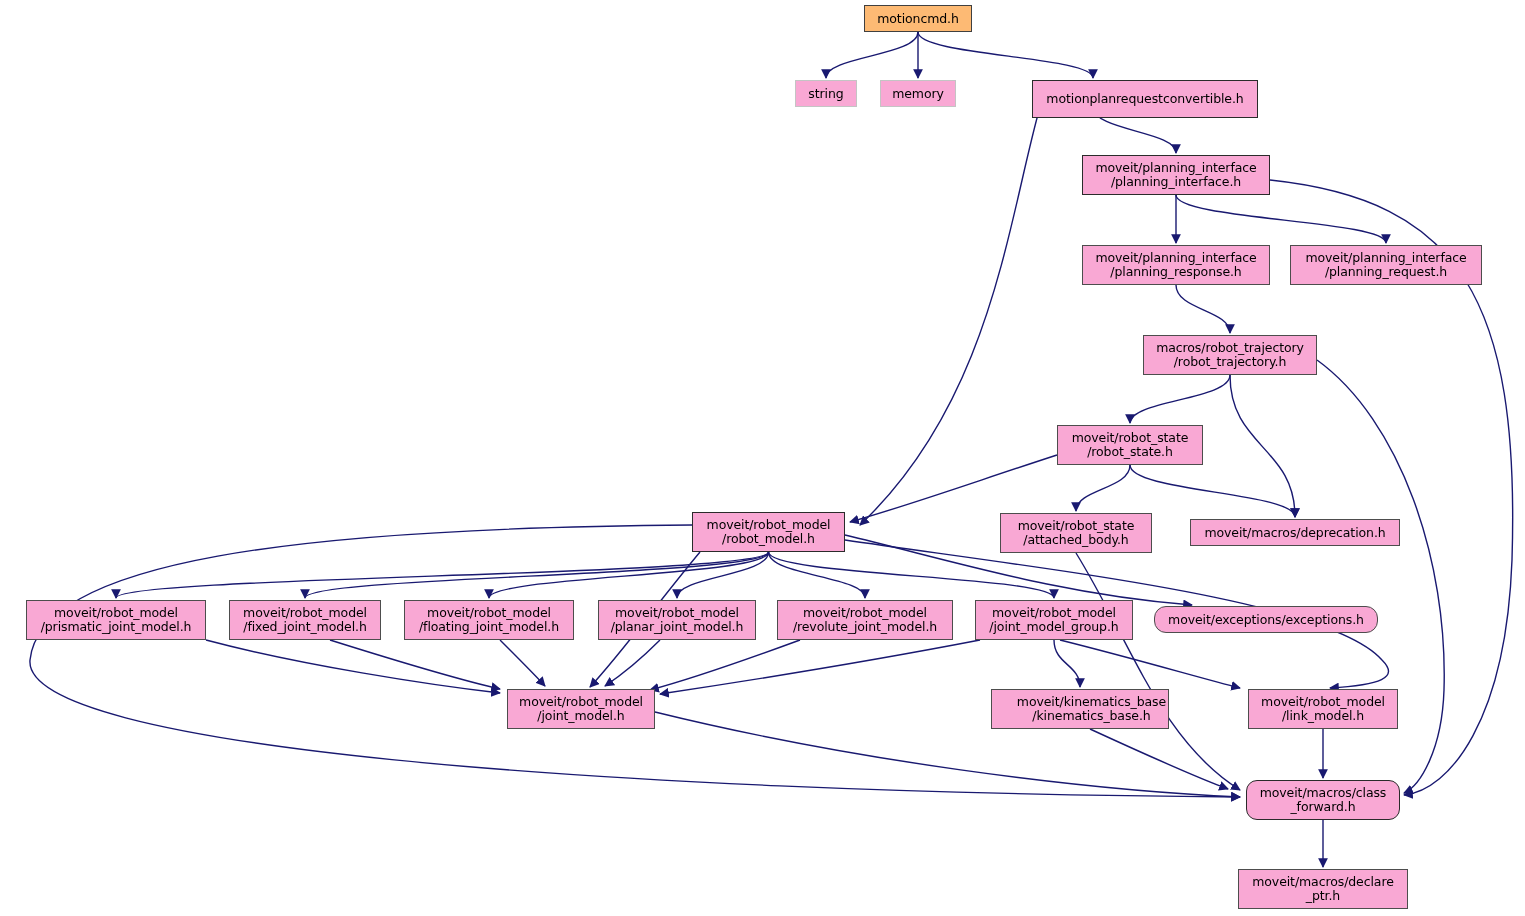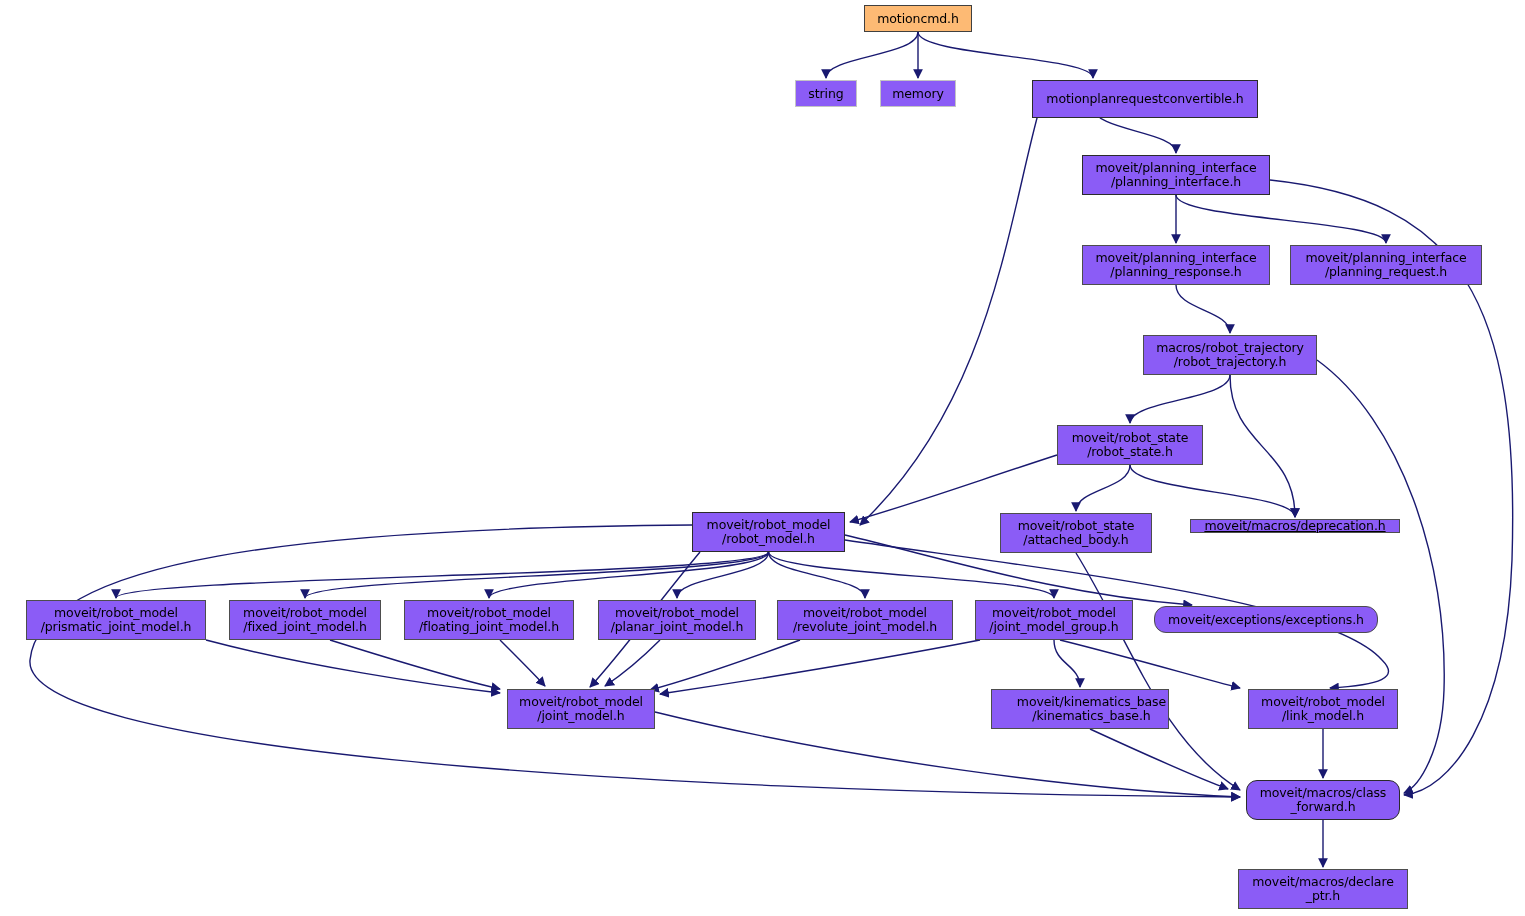--- a/index.html
+++ b/index.html
@@ -23,21 +23,21 @@
     height: 916px;
     pointer-events: none;
   }
   .node {
     position: absolute;
     box-sizing: border-box;
     display: flex;
     align-items: center;
     justify-content: center;
     text-align: center;
-    background: #8b5cf6;
+    background: #f9a8d4;
     border: 1px solid #4d4d4d;
     color: #000000;
     font-size: 12.5px;
     line-height: 14px;
     white-space: pre;
     letter-spacing: -0.1px;
     z-index: 2;
   }
   .node.sys {
     border: 1px solid #c4c4c4;
@@ -111,21 +111,21 @@
       <div class="node" style="left: 1082px; top: 245px; width: 188px; height: 40px;">moveit/planning_interface
 /planning_response.h</div>
       <div class="node" style="left: 1290px; top: 245px; width: 192px; height: 40px;">moveit/planning_interface
 /planning_request.h</div>
       <div class="node" style="left: 1143px; top: 335px; width: 174px; height: 40px;">macros/robot_trajectory
 /robot_trajectory.h</div>
       <div class="node" style="left: 1057px; top: 425px; width: 146px; height: 40px;">moveit/robot_state
 /robot_state.h</div>
       <div class="node" style="left: 1000px; top: 513px; width: 152px; height: 40px;">moveit/robot_state
 /attached_body.h</div>
-      <div class="node" style="left: 1190px; top: 519px; width: 210px; height: 14px; text-decoration: underline;">moveit/macros/deprecation.h</div>
+      <div class="node" style="left: 1190px; top: 519px; width: 210px; height: 27px;">moveit/macros/deprecation.h</div>
       <div class="node thick" style="left: 692px; top: 512px; width: 153px; height: 40px;">moveit/robot_model
 /robot_model.h</div>
       <div class="node" style="left: 26px; top: 600px; width: 180px; height: 40px;">moveit/robot_model
 /prismatic_joint_model.h</div>
       <div class="node" style="left: 229px; top: 600px; width: 152px; height: 40px;">moveit/robot_model
 /fixed_joint_model.h</div>
       <div class="node" style="left: 404px; top: 600px; width: 170px; height: 40px;">moveit/robot_model
 /floating_joint_model.h</div>
       <div class="node" style="left: 598px; top: 600px; width: 158px; height: 40px;">moveit/robot_model
 /planar_joint_model.h</div>

